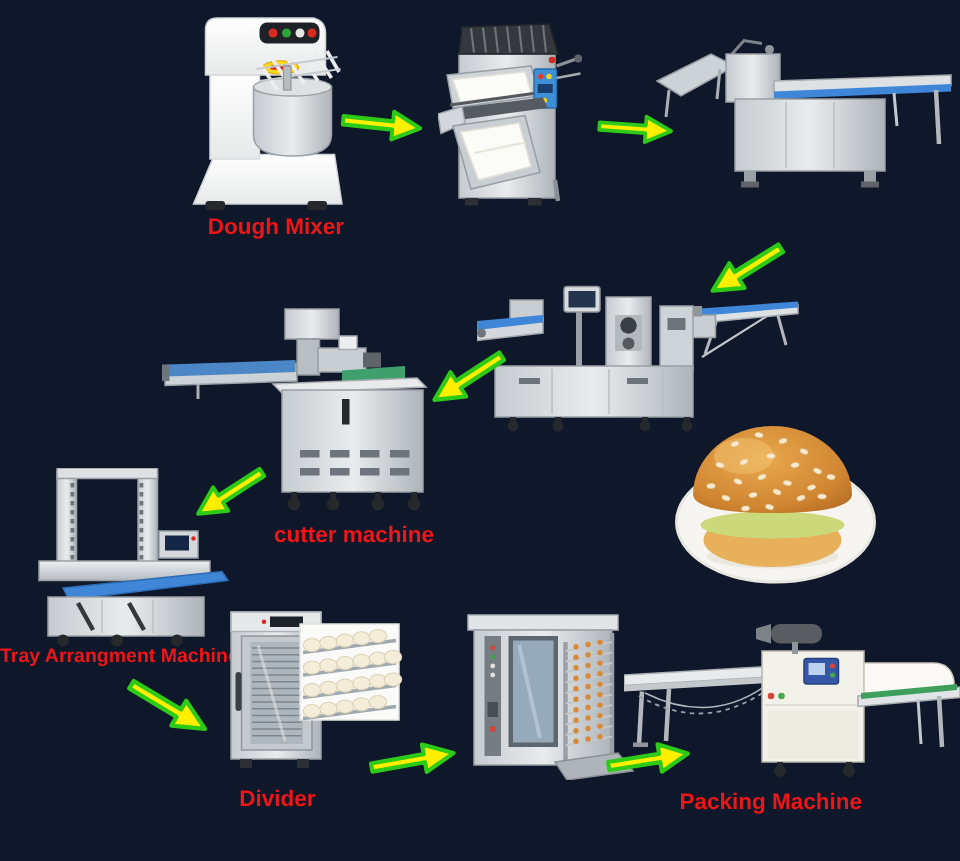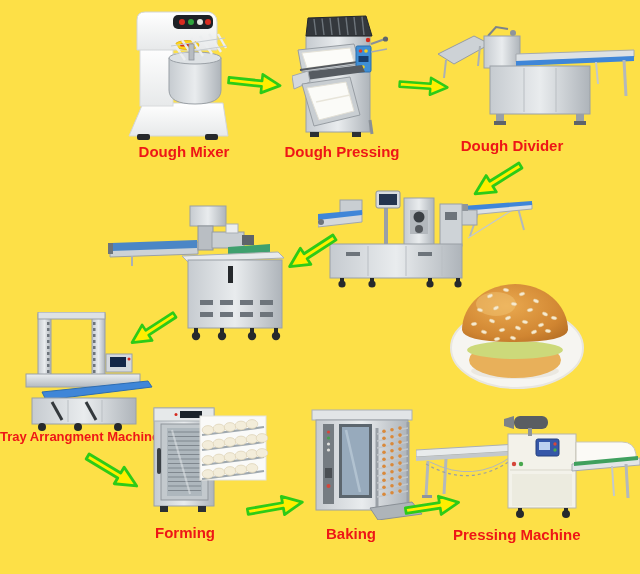--- a/index.html
+++ b/index.html
@@ -1,18 +1,18 @@
 <!DOCTYPE html>
 <html style="--label: #ee1616; --arrow-fill: #ffee00; --arrow-stroke: #2dcb17;"><head>
 <meta charset="utf-8">
 <style>
   *{margin:0;padding:0;box-sizing:border-box}
   html,body{background:#ffffff}
   body{font-family:"Liberation Sans","DejaVu Sans",sans-serif}
-  .canvas{position:relative;width:640px;height:574px;background:#fde047;overflow:hidden}
+  .canvas{position:relative;width:640px;height:574px;background:#0f172a;overflow:hidden}
   .node{position:absolute;display:block}
   .lbl{position:absolute;color:var(--label,#ee1616);font-weight:bold;font-size:15px;
        line-height:1.1;text-align:center;white-space:nowrap}
   .lbl.small{font-size:13px}
   .arrow{position:absolute;transform-origin:0 50%;overflow:visible;display:block}
   svg{display:block}
 </style>
 </head>
 <body>
 
@@ -105,21 +105,20 @@
     <line x1="79" y1="40" x2="95" y2="37" stroke="#a6abb0" stroke-width="1.6"></line>
     <path d="M12,60 L70,53 L73,60 L14,68 Z" fill="#565b61"></path>
     <path d="M0,64 L16,59 L18,70 L2,77 Z" fill="#d4d8dc" stroke="#a2a8ad"></path>
     <path d="M10,72 L58,65 L68,103 L22,114 Z" fill="#c9ced2" stroke="#979da3"></path>
     <path d="M15,76 L54,70 L62,99 L27,108 Z" fill="#fbfbf8" stroke="#e3e0d6"></path>
     <line x1="24" y1="90" x2="58" y2="83" stroke="#e8e5da" stroke-width="1.5"></line>
     <rect x="18" y="120" width="9" height="5" fill="#2c3034"></rect>
     <rect x="60" y="120" width="9" height="5" fill="#2c3034"></rect>
     <line x1="78" y1="108" x2="80" y2="122" stroke="#8a9096" stroke-width="3"></line>
   </svg>
-  <div class="lbl" style="left:282px;top:144px;width:120px">Dough Pressing</div>
 
   <svg class="arrow" style="left:398px;top:73px;transform:rotate(4deg)" width="52" height="22" viewBox="0 0 64 26" preserveAspectRatio="none">
       <use href="#arrowShape"></use>
     </svg>
 
   <svg class="node" style="left:436px;top:24px" width="202" height="110" viewBox="0 0 202 110">
     <path d="M2,30 L38,12 L54,20 L18,40 Z" fill="#cdd2d6" stroke="#979da3"></path>
     <line x1="10" y1="36" x2="8" y2="54" stroke="#aab0b5" stroke-width="2"></line>
     <line x1="44" y1="22" x2="42" y2="42" stroke="#aab0b5" stroke-width="2"></line>
     <path d="M52,12 L60,3 L72,5" fill="none" stroke="#7d838a" stroke-width="2"></path>
@@ -130,21 +129,20 @@
     <line x1="188" y1="36" x2="190" y2="72" stroke="#b3b8bd" stroke-width="3"></line>
     <line x1="160" y1="38" x2="162" y2="60" stroke="#c3c8cc" stroke-width="2"></line>
     <rect x="54" y="42" width="100" height="48" fill="url(#gSteelH)" stroke="#9aa0a6"></rect>
     <line x1="88" y1="44" x2="88" y2="88" stroke="#b9bec3"></line>
     <line x1="120" y1="44" x2="120" y2="88" stroke="#b9bec3"></line>
     <rect x="60" y="90" width="8" height="9" fill="#9aa0a6"></rect>
       <rect x="140" y="90" width="8" height="9" fill="#9aa0a6"></rect>
     <rect x="58" y="97" width="12" height="4" fill="#5e646a"></rect>
       <rect x="138" y="97" width="12" height="4" fill="#5e646a"></rect>
   </svg>
-  <div class="lbl" style="left:452px;top:138px;width:120px">Dough Divider</div>
 
   <svg class="arrow" style="left:522px;top:152px;transform:rotate(148deg)" width="58" height="25" viewBox="0 0 64 26" preserveAspectRatio="none">
       <use href="#arrowShape"></use>
     </svg>
 
   <svg class="node" style="left:318px;top:186px" width="218" height="102" viewBox="0 0 218 102">
     <line x1="200" y1="22" x2="206" y2="44" stroke="#b3b8bd" stroke-width="2"></line>
     <line x1="160" y1="27" x2="152" y2="50" stroke="#b3b8bd" stroke-width="2"></line>
     <line x1="196" y1="23" x2="150" y2="52" stroke="#c3c8cc" stroke-width="1.4"></line>
     <path d="M142,22 L214,17 L214,23 L142,30 Z" fill="#dde1e4" stroke="#a6abb0"></path>
@@ -214,20 +212,21 @@
       <rect x="86" y="128" width="4" height="6"></rect>
         <circle cx="88" cy="136" r="4.2"></circle>
       <rect x="112" y="128" width="4" height="6"></rect>
         <circle cx="114" cy="136" r="4.2"></circle>
       <rect x="142" y="128" width="4" height="6"></rect>
         <circle cx="144" cy="136" r="4.2"></circle>
       <rect x="166" y="128" width="4" height="6"></rect>
         <circle cx="168" cy="136" r="4.2"></circle>
     </g>
   </svg>
+  <div class="lbl" style="left:176px;top:349px;width:120px">cutter machine</div>
 
   <svg class="arrow" style="left:176px;top:302px;transform:rotate(147deg)" width="55" height="24" viewBox="0 0 64 26" preserveAspectRatio="none">
       <use href="#arrowShape"></use>
     </svg>
 
   <svg class="node" style="left:448px;top:268px" width="140" height="124" viewBox="0 0 140 124">
     <ellipse cx="69" cy="80" rx="66" ry="40" fill="#f6f5f1" stroke="#e8e6e0" stroke-width="2"></ellipse>
     <ellipse cx="67" cy="103" rx="44" ry="8" fill="#e4e0d6" opacity="0.6"></ellipse>
     <ellipse cx="67" cy="92" rx="46" ry="18" fill="#e8b05a"></ellipse>
     <ellipse cx="67" cy="82" rx="48" ry="9" fill="#ccd97a"></ellipse>
@@ -357,21 +356,21 @@
         <ellipse cx="91" cy="51.5" rx="5.8" ry="4.4"></ellipse>
       <ellipse cx="102" cy="50" rx="5.8" ry="4.4"></ellipse>
         <ellipse cx="112" cy="49" rx="5.8" ry="4.4"></ellipse>
       <ellipse cx="58" cy="70" rx="5.8" ry="4.4"></ellipse>
         <ellipse cx="69" cy="68.5" rx="5.8" ry="4.4"></ellipse>
       <ellipse cx="80" cy="67" rx="5.8" ry="4.4"></ellipse>
         <ellipse cx="91" cy="65.5" rx="5.8" ry="4.4"></ellipse>
       <ellipse cx="102" cy="64" rx="5.8" ry="4.4"></ellipse>
     </g>
   </svg>
-  <div class="lbl" style="left:125px;top:525px;width:120px">Forming</div>
+  <div class="lbl" style="left:125px;top:525px;width:120px">Divider</div>
 
   <svg class="arrow" style="left:246px;top:500px;transform:rotate(-10deg)" width="60" height="24" viewBox="0 0 64 26" preserveAspectRatio="none">
       <use href="#arrowShape"></use>
     </svg>
 
   <svg class="node" style="left:310px;top:408px" width="140" height="112" viewBox="0 0 140 112">
     <rect x="2" y="2" width="100" height="10" fill="#e2e5e7" stroke="#aab0b5"></rect>
     <rect x="6" y="12" width="92" height="90" fill="url(#gSteelH)" stroke="#9aa0a6"></rect>
     <rect x="13" y="16" width="11" height="80" fill="#757c82"></rect>
     <circle cx="18.5" cy="24" r="1.6" fill="#d5463a"></circle>
@@ -424,21 +423,20 @@
         <circle cx="90" cy="69.1" r="1.8"></circle>
       <circle cx="74" cy="79.2" r="1.8"></circle>
         <circle cx="82" cy="77.7" r="1.8"></circle>
         <circle cx="90" cy="76.1" r="1.8"></circle>
       <circle cx="74" cy="86.2" r="1.8"></circle>
         <circle cx="82" cy="84.7" r="1.8"></circle>
         <circle cx="90" cy="83.1" r="1.8"></circle>
     </g>
     <path d="M60,100 L102,94 L112,106 L68,112 Z" fill="#aeb4b9" stroke="#8a9096"></path>
   </svg>
-  <div class="lbl" style="left:291px;top:526px;width:120px">Baking</div>
 
   <svg class="arrow" style="left:404px;top:499px;transform:rotate(-9deg)" width="58" height="24" viewBox="0 0 64 26" preserveAspectRatio="none">
       <use href="#arrowShape"></use>
     </svg>
 
   <svg class="node" style="left:416px;top:406px" width="224" height="112" viewBox="0 0 224 112">
     <path d="M0,44 L102,38 L102,45 L0,51 Z" fill="#e8ebec" stroke="#aab0b5"></path>
     <path d="M0,51 L102,45 L102,49 L0,55 Z" fill="#c3c8cc"></path>
     <line x1="12" y1="55" x2="10" y2="90" stroke="#b3b8bd" stroke-width="3"></line>
     <line x1="30" y1="53" x2="28" y2="88" stroke="#b3b8bd" stroke-width="3"></line>
@@ -462,15 +460,15 @@
     <path d="M158,56 L222,50 L222,54 L158,60 Z" fill="#3fa05e"></path>
     <line x1="210" y1="58" x2="212" y2="92" stroke="#b3b8bd" stroke-width="3"></line>
     <line x1="196" y1="60" x2="198" y2="90" stroke="#c3c8cc" stroke-width="2"></line>
     <g fill="#26292c">
       <rect x="102" y="102" width="4" height="4"></rect>
         <circle cx="104" cy="108" r="4"></circle>
       <rect x="148" y="102" width="4" height="4"></rect>
         <circle cx="150" cy="108" r="4"></circle>
     </g>
   </svg>
-  <div class="lbl" style="left:453px;top:527px;width:120px">Pressing Machine</div>
+  <div class="lbl" style="left:453px;top:527px;width:120px">Packing Machine</div>
 
 </div>
 
 </body></html>

